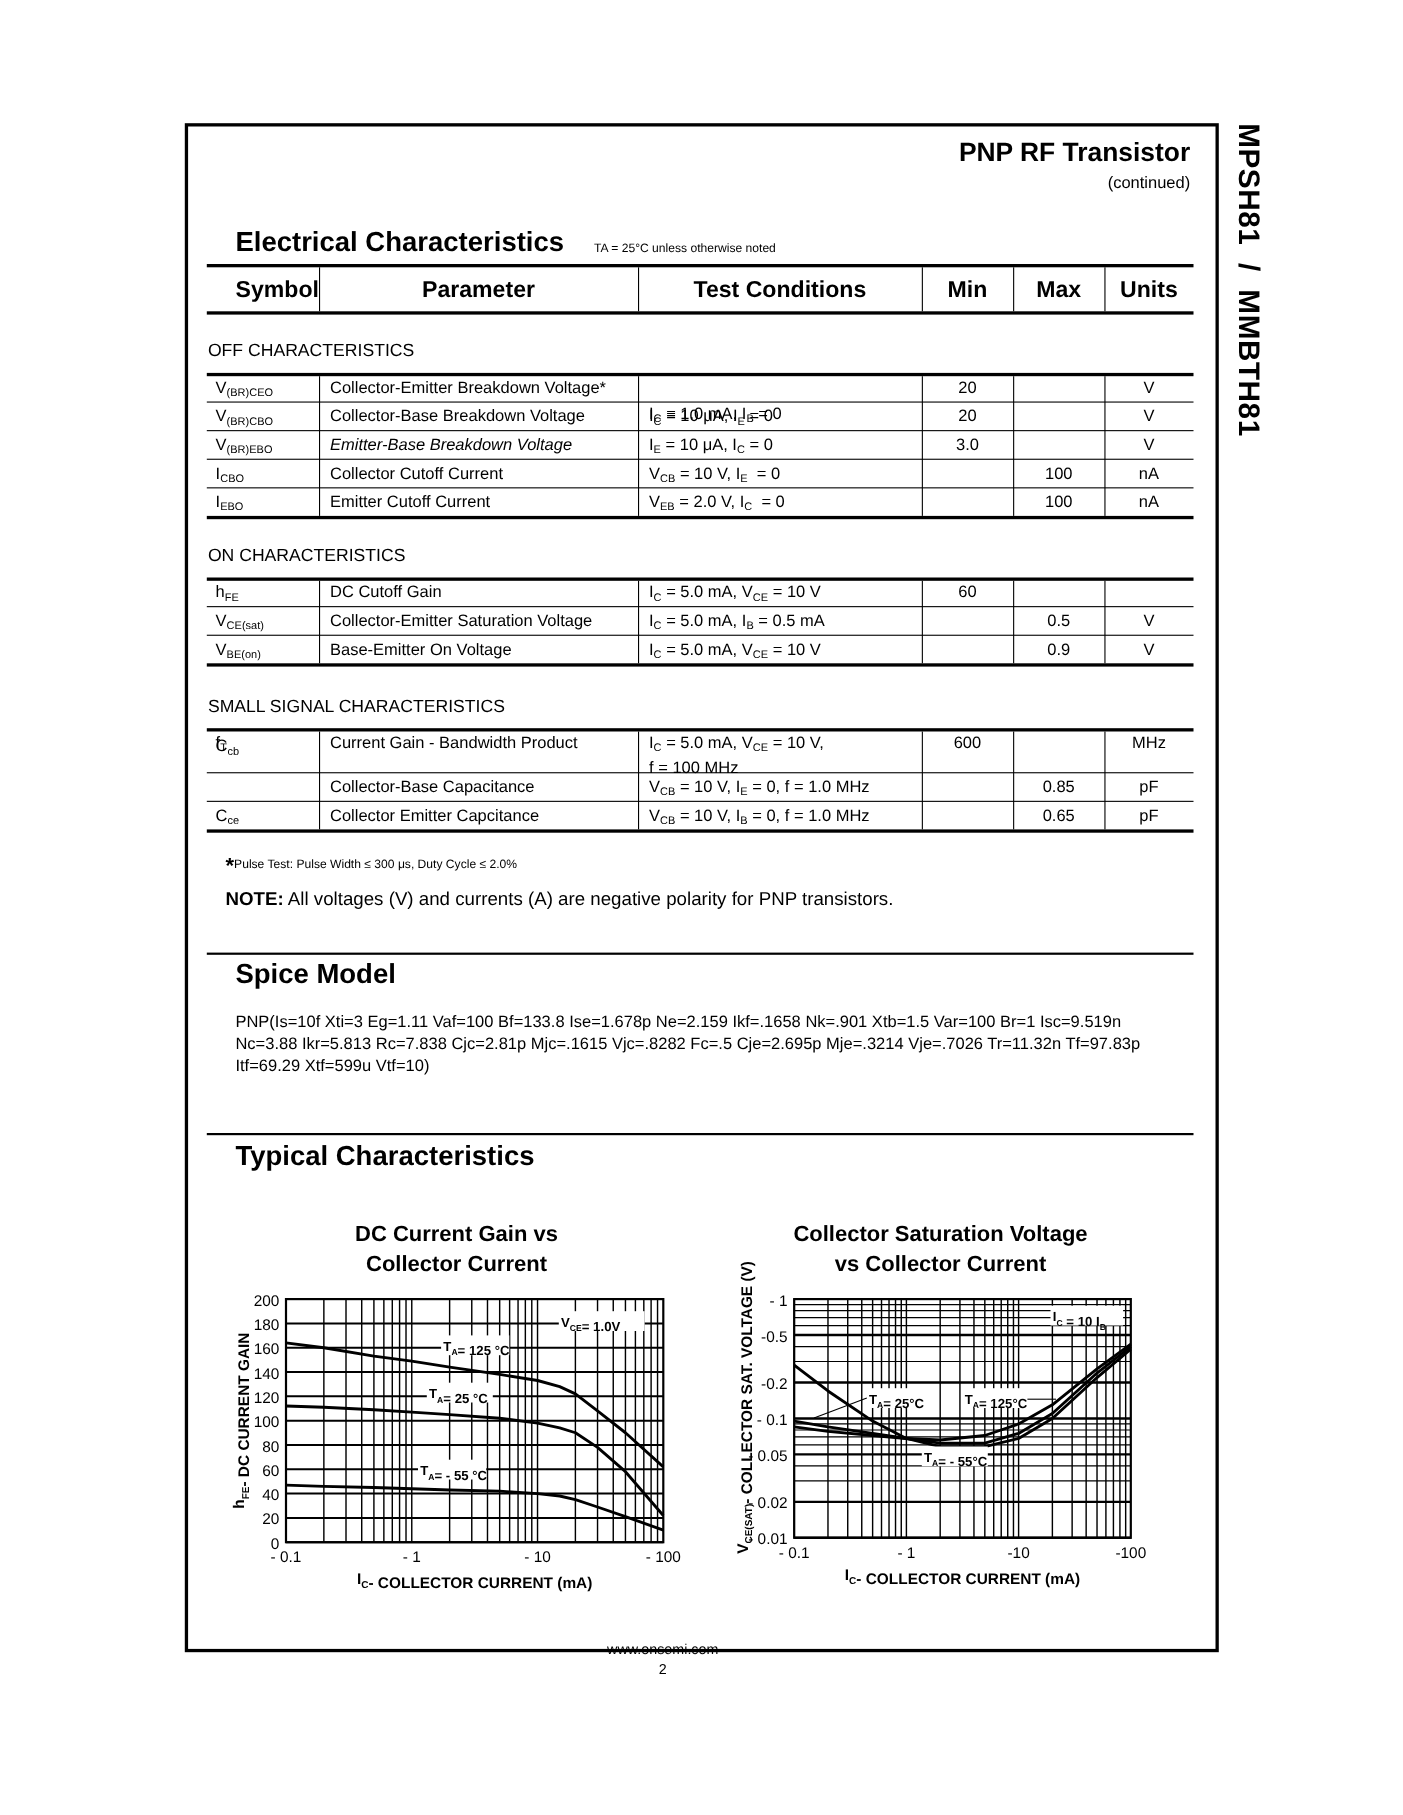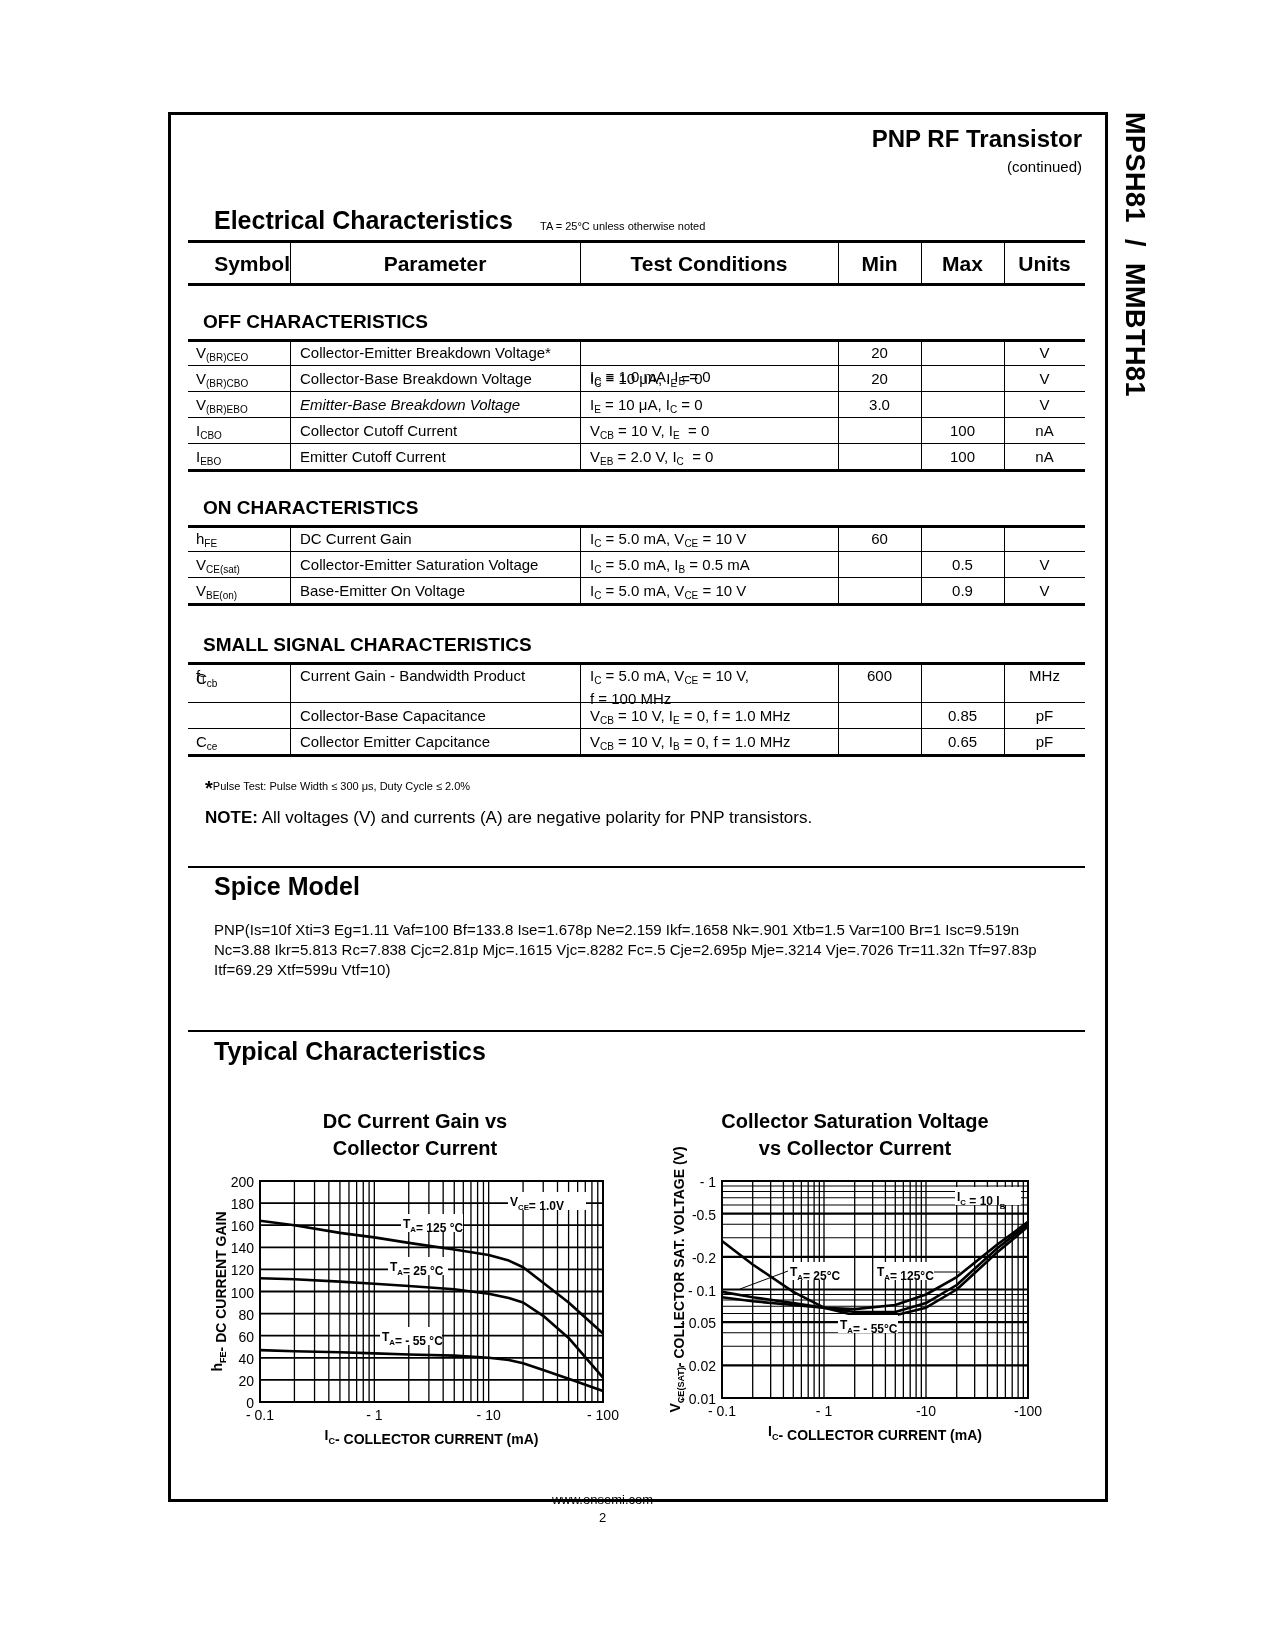--- a/index.html
+++ b/index.html
@@ -8,21 +8,21 @@
   #frame { left:168px; top:112px; width:934px; height:1384px; border:3px solid #000; box-sizing:content-box; }
   #side-label { left:1112px; top:112px; width:40px; height:300px; }
   #side-label span { position:absolute; left:0; top:0; transform-origin:0 0; transform: translate(38px,0) rotate(90deg); font-weight:bold; font-size:27px; white-space:pre; letter-spacing:0.5px; }
   #doc-title { right:193px; top:125px; font-size:24px; font-weight:bold; }
   #doc-continued { right:193px; top:158px; font-size:15px; }
   #ec-title { left:214px; top:206px; font-size:25px; font-weight:bold; }
   #ec-note { left:540px; top:220px; font-size:11px; }
   .hline { position:absolute; background:#000; }
   .vline { position:absolute; background:#000; width:1px; }
   .hdr { position:absolute; top:252px; font-size:21px; font-weight:bold; text-align:center; }
-  .sec { position:absolute; left:203px; font-size:19px;font-weight:bold; }
+  .sec { position:absolute; left:189px; font-size:16px; }
   .cell { position:absolute; font-size:15px; white-space:nowrap; }
   .cell sub { font-size:10px; vertical-align:-3px; }
   .c { text-align:center; }
   #footnote { left:205px; top:772px; font-size:11px; }
   #footnote b { font-size:20px; position:relative; top:5px; }
   #note { left:205px; top:808px; font-size:17px; }
   #spice-title { left:214px; top:872px; font-size:25px; font-weight:bold; }
   #spice-text { left:214px; top:920px; width:860px; font-size:15px; line-height:20px; }
   #typ-title { left:214px; top:1037px; font-size:25px; font-weight:bold; }
   #footer-url { left:0; width:1205px; text-align:center; top:1492px; font-size:13px; }
@@ -101,21 +101,21 @@
     <div class="hline" style="left: 188px; top: 469px; width: 897px; height: 3px;"></div>
     <div class="vline" style="left: 290px; top: 342px; height: 127px;"></div>
     <div class="vline" style="left: 580px; top: 342px; height: 127px;"></div>
     <div class="vline" style="left: 838px; top: 342px; height: 127px;"></div>
     <div class="vline" style="left: 921px; top: 342px; height: 127px;"></div>
     <div class="vline" style="left: 1004px; top: 342px; height: 127px;"></div>
     <div class="sec" style="top: 497px;">ON CHARACTERISTICS</div>
     <div class="hline" style="left: 188px; top: 525px; width: 897px; height: 3px;"></div>
     <div style="position: absolute; left: 188px; top: 525px; width: 897px; height: 26px;"></div>
     <div class="cell" style="left: 196px; top: 530px;">h<sub>FE</sub></div>
-    <div class="cell" style="left: 300px; top: 530px;">DC Current Gain</div>
+    <div class="cell" style="left: 300px; top: 530px;">DC Cutoff Gain</div>
     <div class="cell" style="left: 590px; top: 530px; line-height: 18px;">I<sub>C</sub> = 5.0 mA, V<sub>CE</sub> = 10 V</div>
     <div class="cell c" style="left: 838px; top: 530px; width: 83px;">60</div>
     <div class="cell c" style="left: 921px; top: 530px; width: 83px;"></div>
     <div class="cell c" style="left: 1004px; top: 530px; width: 81px;"></div>
     <div class="hline" style="left: 188px; top: 551px; width: 897px; height: 1px;"></div>
     <div style="position: absolute; left: 188px; top: 551px; width: 897px; height: 26px;"></div>
     <div class="cell" style="left: 196px; top: 556px;">V<sub>CE(sat)</sub></div>
     <div class="cell" style="left: 300px; top: 556px;">Collector-Emitter Saturation Voltage</div>
     <div class="cell" style="left: 590px; top: 556px; line-height: 18px;">I<sub>C</sub> = 5.0 mA, I<sub>B</sub> = 0.5 mA</div>
     <div class="cell c" style="left: 838px; top: 556px; width: 83px;"></div>

